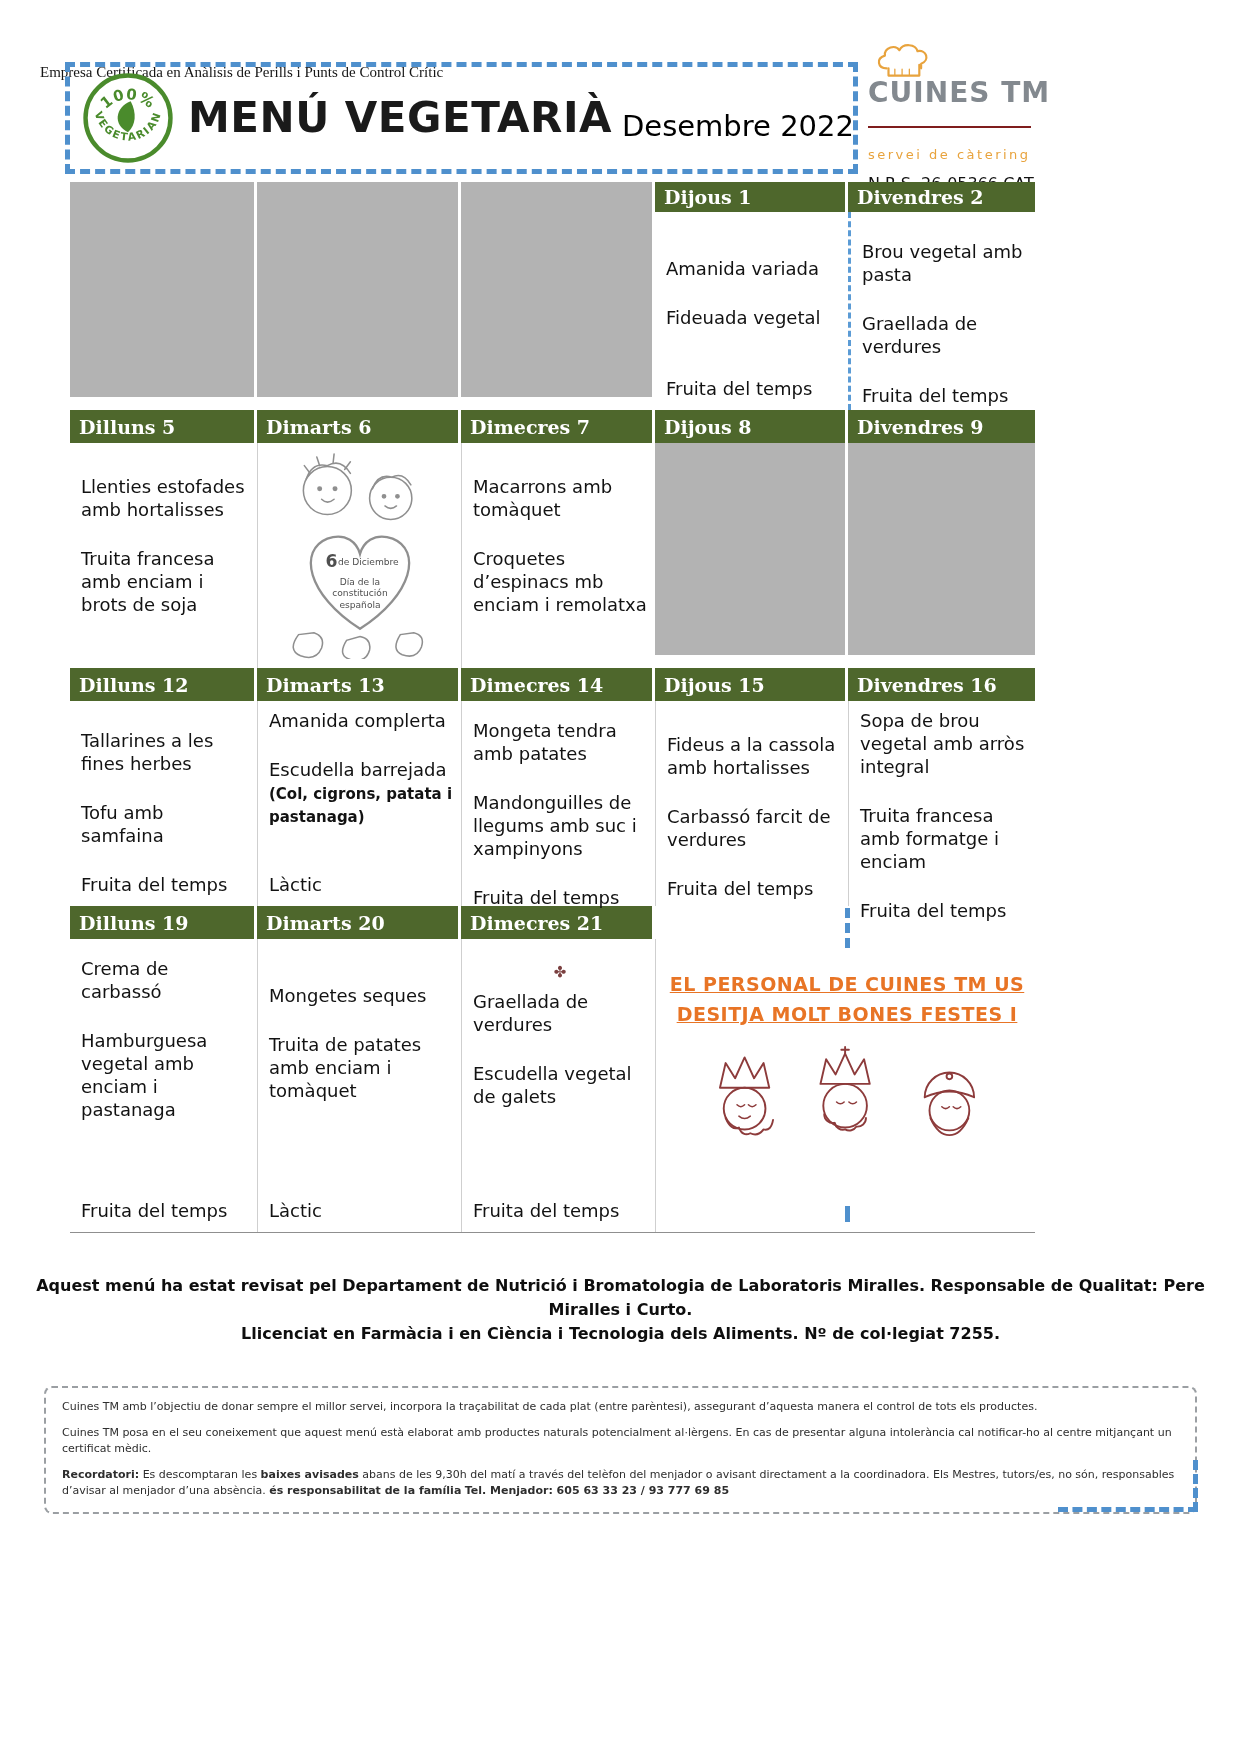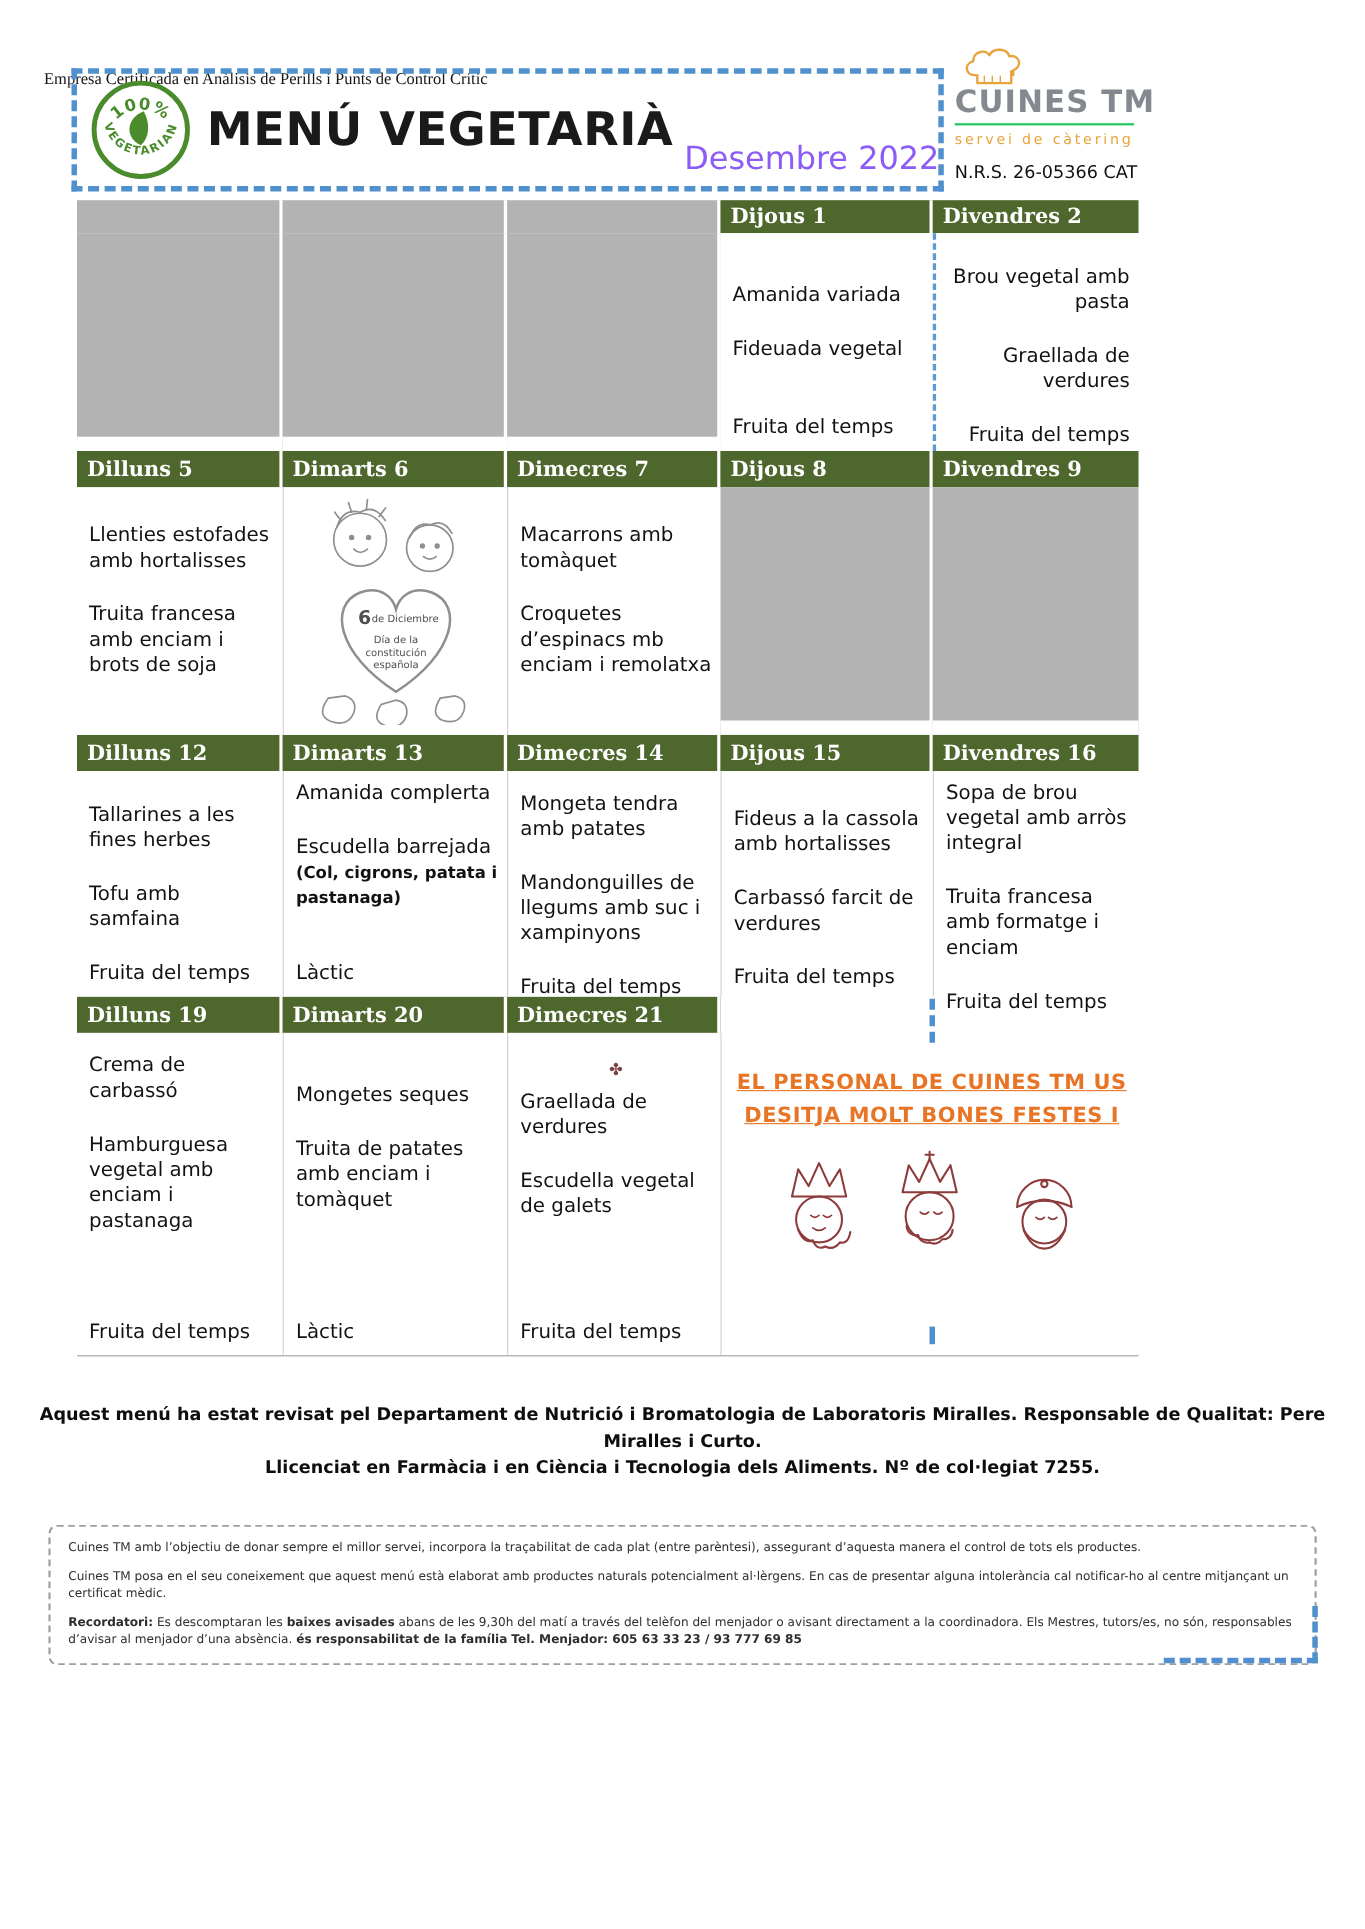--- a/index.html
+++ b/index.html
@@ -11,48 +11,48 @@
 
   
   .cert { position: absolute; left: 40px; top: 28px; font-family: Liberation Serif, serif; font-size: 15px; color: #161616; margin-top: 36px; }
 
   
   .header-box { position: absolute; left: 65px; top: 62px; width: 793px; height: 112px; border: 5px dashed #4f90cd; }
   .badge-svg { position: absolute; left: 12px; top: 5px; width: 92px; height: 92px; }
   .bt { font-size: 17px; font-weight: bold; fill: #4a8b2c; letter-spacing: 1px; }
   .bt2 { font-size: 12px; font-weight: bold; fill: #4a8b2c; letter-spacing: 2px; }
   .title { position: absolute; left: 118px; top: 26px; font-size: 42px; font-weight: bold; letter-spacing: .5px; color: #1a1a1a; white-space: nowrap; }
-  .month { position: absolute; left: 552px; top: 60px; font-size: 29px; color: #8b5cf6; white-space: nowrap; }
+  .month { position: absolute; left: 552px; top: 42px; font-size: 29px; color: #000000; white-space: nowrap; }
 
   
   .brand { position: absolute; left: 868px; top: 42px; width: 176px; }
   .hat-svg { display: block; margin-left: 6px; width: 58px; height: 40px; }
   .brand-name { font-size: 28px; font-weight: bold; color: #83898f; letter-spacing: 1px; white-space: nowrap; margin-top: -6px; }
-  .brand-tag { font-size: 13px; color: #e8a33d; letter-spacing: 2.5px; margin-top: 3px; border-top: 2px solid #22c55e; padding-top: 6px; width: fit-content; white-space: nowrap; }
+  .brand-tag { font-size: 13px; color: #e8a33d; letter-spacing: 2.5px; margin-top: 17px; border-top: 2px solid #7f1d1d; padding-top: 19px; width: fit-content; white-space: nowrap; }
   .nrs { margin-top: 12px; font-size: 16px; color: #111; white-space: nowrap; }
 
   
   .calendar { position: absolute; left: 70px; top: 182px; width: 965px; }
   .hrow { display: flex; }
   .hrow .hcell { display: flex; align-items: center; background: #4e672c; color: #fff;
     font-family: "DejaVu Serif", "Liberation Serif", serif; font-weight: bold; font-size: 19px;
     padding-left: 9px; border-right: 3px solid #fff; }
   .hrow .hcell:last-child { border-right: none; }
   .hcell.gray { background: #b3b3b3; }
   .hcell.blank { background: transparent; }
   .h30 .hcell { height: 30px; }
   .h33 .hcell { height: 33px; }
 
   .crow { display: flex; }
   .rh198 { height: 198px; } .rh225 { height: 225px; } .rh205 { height: 205px; } .rh294 { height: 294px; }
   .row-last { border-bottom: 1px solid #8f8f8f; }
   .ccell { position: relative; display: flex; flex-direction: column; padding: 8px 8px 8px 11px;
     font-size: 18px; line-height: 1.28; color: #121212; background: #fff; }
   .ccell.sep { border-left: 1px solid #cfcfcf; }
-  .ccell.blue-sep { border-left: 3px dashed #5b9bd5; text-align: right; }
+  .ccell.blue-sep { border-left: 3px dashed #5b9bd5; }
   .gray-cell { background: #b3b3b3; border-right: 3px solid #fff; }
   .crow .gray-cell:last-child { border-right: none; }
   .gray-gap-bottom { border-bottom: 13px solid #fff; }
   .c1 { width: 187px; } .c2 { width: 204px; } .c3 { width: 194px; } .c4 { width: 193px; } .c5 { width: 187px; }
   .pt8 { padding-top: 8px; } .pt18 { padding-top: 18px; } .pt24 { padding-top: 24px; }
   .pt28 { padding-top: 28px; } .pt32 { padding-top: 32px; } .pt45 { padding-top: 45px; }
   .dish { margin: 0 0 26px 0; }
   .note { font-size: 15px; font-weight: bold; }
   .dessert { margin-top: auto; margin-bottom: 2px; }
   .glyph { text-align: center; color: #7b4040; font-size: 15px; margin: 0 0 8px 0; }

